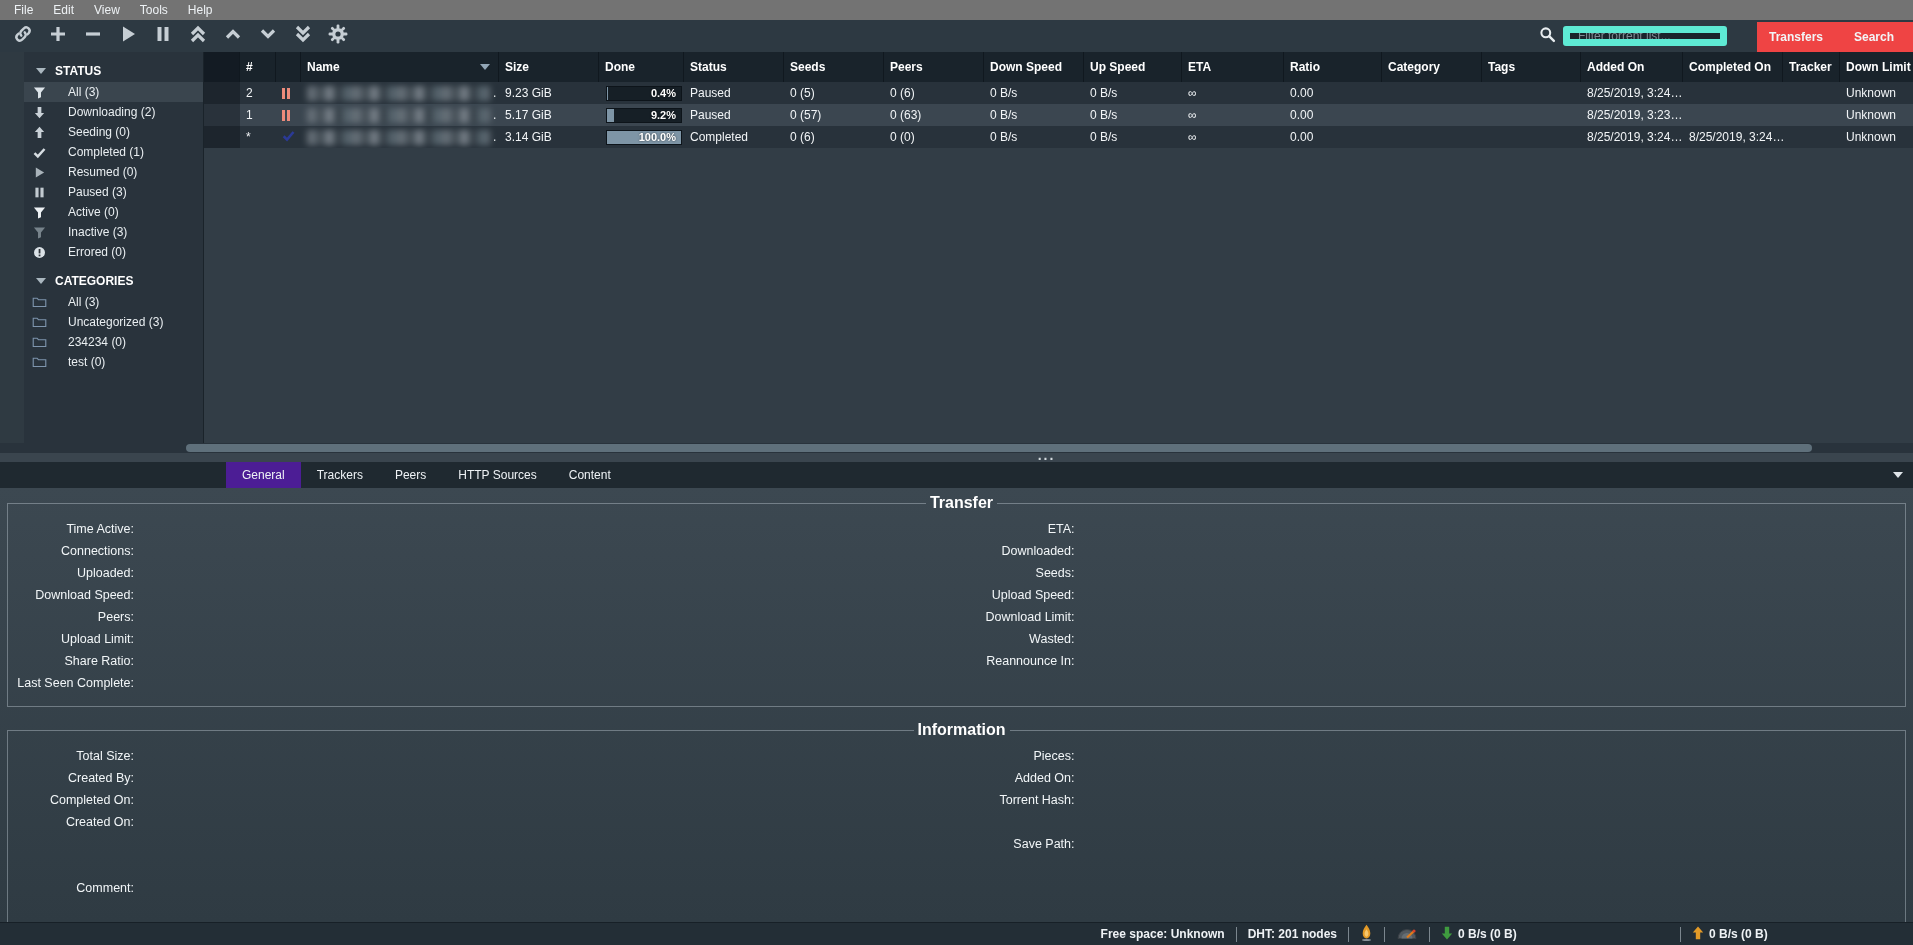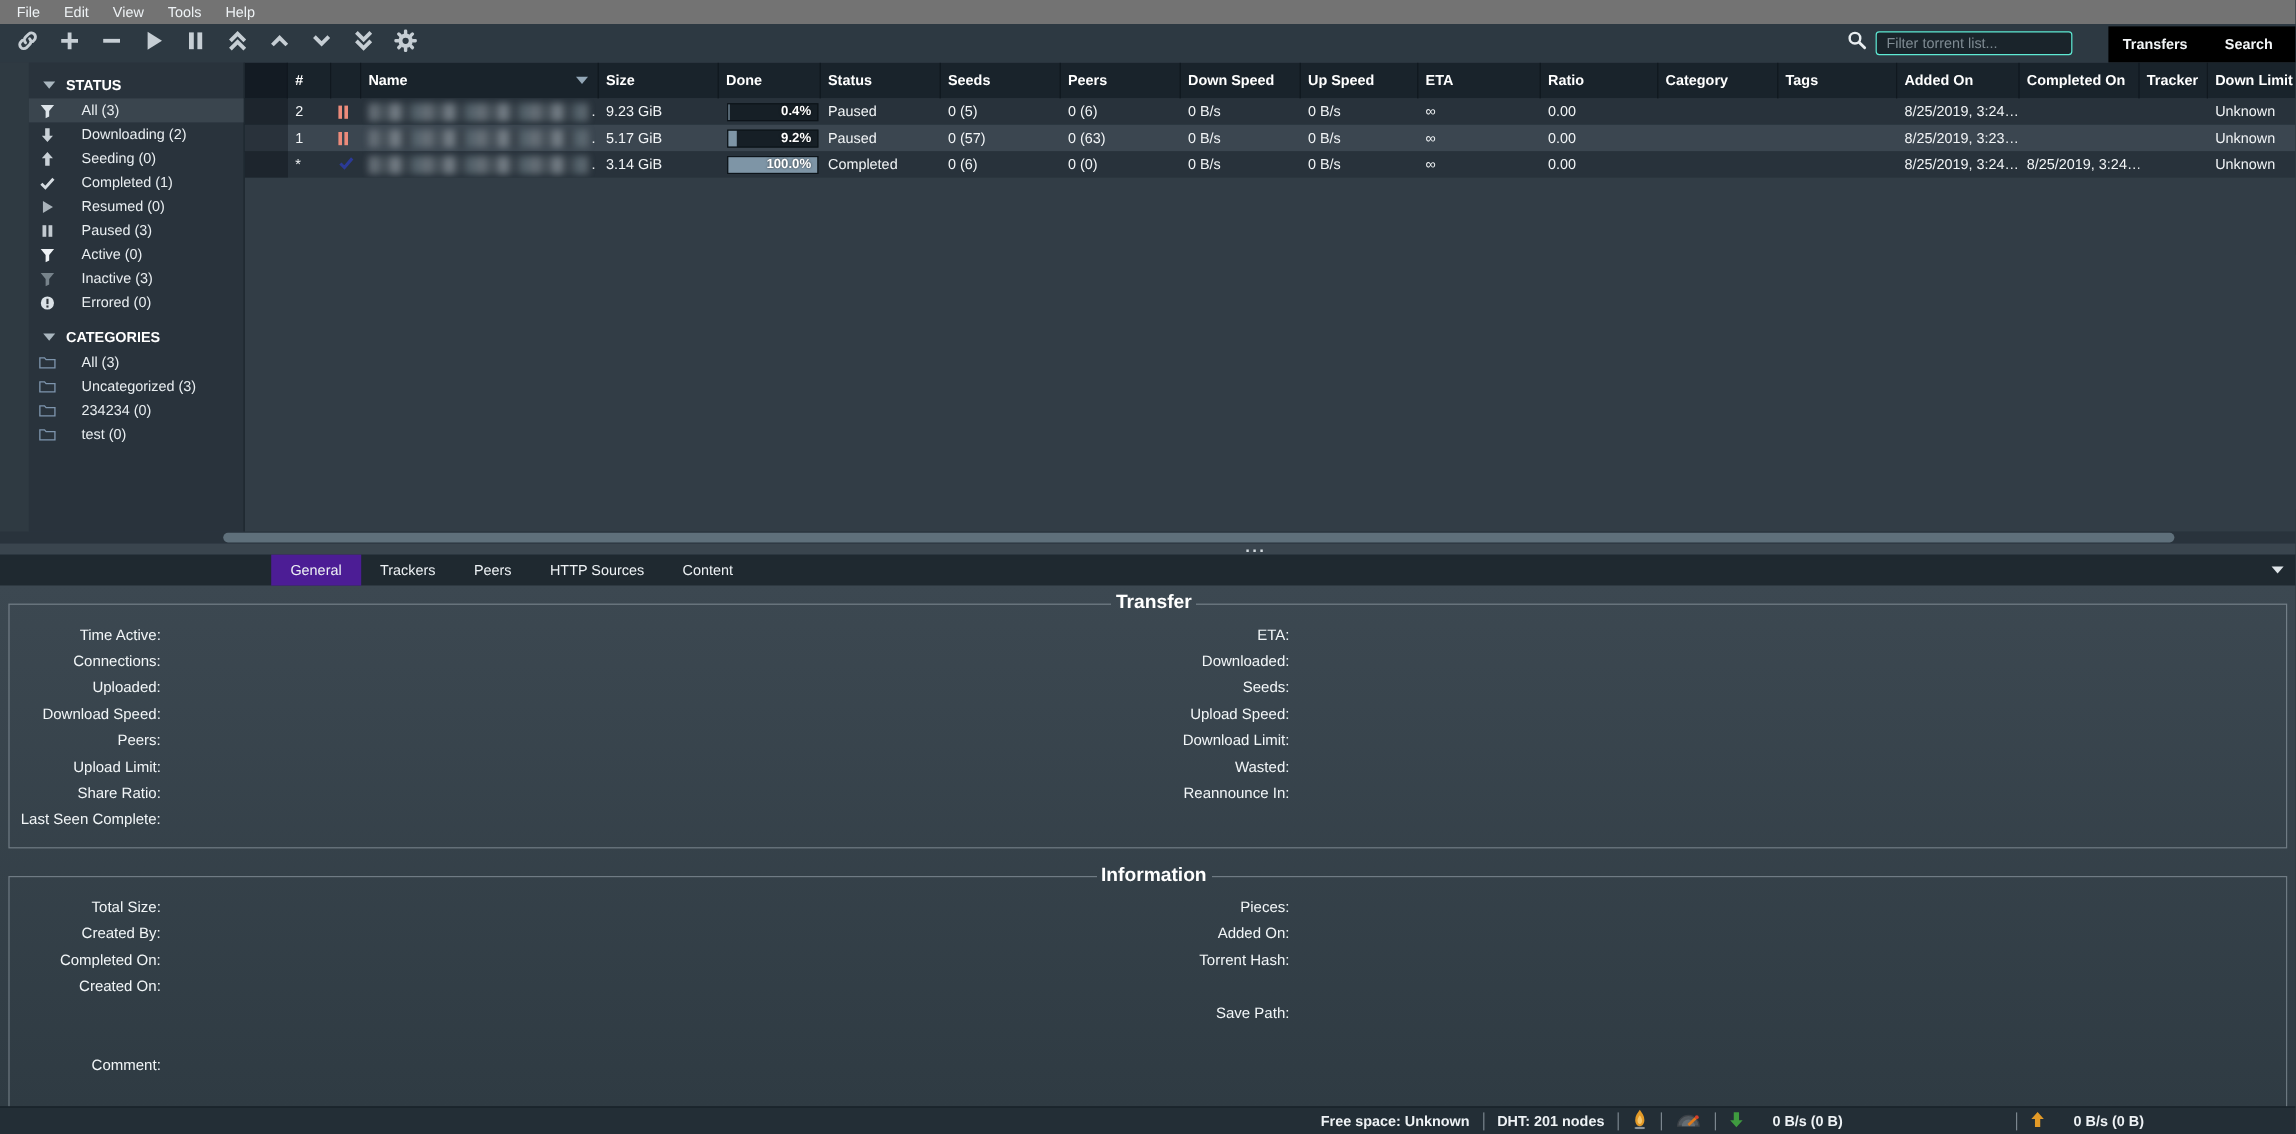--- a/index.html
+++ b/index.html
@@ -8,24 +8,24 @@
 
   
   .menubar { height:20px; background:#737373; display:flex; align-items:center; padding-left:4px; }
   .menu-item { font-size:12px; color:#eef2f5; padding:0 10px; line-height:20px; cursor:default; }
 
   
   .toolbar { height:32px; background:#2d3942; display:flex; align-items:center; padding-left:5px; position:relative; }
   .tbtn { width:35px; height:32px; display:flex; align-items:center; justify-content:center; }
   .toolbar .spacer { flex:1; }
   .search-wrap { display:flex; align-items:center; gap:7px; margin-right:30px; }
-  .filter-input { width:164px; height:20px; background:#1a242b; border:1px solid #5eead4; border-radius:3px;
+  .filter-input { width:164px; height:20px; background:#1a242b; border:7px solid #5eead4; border-radius:3px;
     color:#dfe5e9; font-size:12px; padding:0 8px; font-family:"Liberation Sans",sans-serif; }
   .filter-input::placeholder { color:#7f8b93; }
-  .win-tabs { width:156px; height:30px; background:#000000; display:flex; align-self:flex-end; }
+  .win-tabs { width:156px; height:30px; background:#ef4444; display:flex; align-self:flex-end; }
   .win-tab { flex:1; display:flex; align-items:center; justify-content:center; font-size:12px; font-weight:bold; color:#f2f5f7; }
 
   
   .top-section { display:flex; height:391px;padding-left:24px; }
   .sidebar { width:180px; background:#29333c; border-right:1px solid #1a232a; padding-top:8px; flex:none; }
   .side-header { display:flex; align-items:center; gap:9px; padding:4px 0 4px 12px; font-size:12px; font-weight:bold; color:#fff; }
   .tri-down { width:0; height:0; border-left:5px solid transparent; border-right:5px solid transparent; border-top:6px solid #aab7bf; }
   .side-item { display:flex; align-items:center; gap:21px; padding:0 0 0 8px; height:20px; font-size:12px; color:#e9eef1; cursor:default; }
   .side-item.selected { background:#3a454e; }
   .side-item .ic { width:15px; height:15px; display:flex; align-items:center; justify-content:center; flex:none; }
@@ -69,21 +69,21 @@
   fieldset { border:1px solid rgba(185,196,203,.45); padding:6px 8px 12px; margin-bottom:14px; }
   legend { font-size:16px; font-weight:bold; color:#fff; padding:0 4px; margin-left:5px;text-align:center; }
   .fgrid { display:grid; grid-template-columns:repeat(2,1fr); }
   .fcell { display:flex; height:22px; align-items:center; }
   .flabel { width:118px; text-align:right; font-size:12.5px; color:#f2f6f8; white-space:nowrap; flex:none; }
   .fvalue { flex:1; }
 
   
   .statusbar { height:23px; background:#232e36; border-top:1px solid #172027; display:flex; align-items:center; justify-content:flex-end; font-size:12px; font-weight:bold; color:#eef2f5; }
   .sdiv { width:1px; height:15px; background:#7b868e; margin:0 11px; flex:none; }
-  .sgroup { display:flex; align-items:center; gap:24px; }
+  .sgroup { display:flex; align-items:center; gap:5px; }
   .grp-down { width:228px; } .grp-up { width:221px; }
 </style>
 </head>
 <body>
 
 <div class="menubar">
   <div class="menu-item">File</div>
   <div class="menu-item">Edit</div>
   <div class="menu-item">View</div>
   <div class="menu-item">Tools</div>

